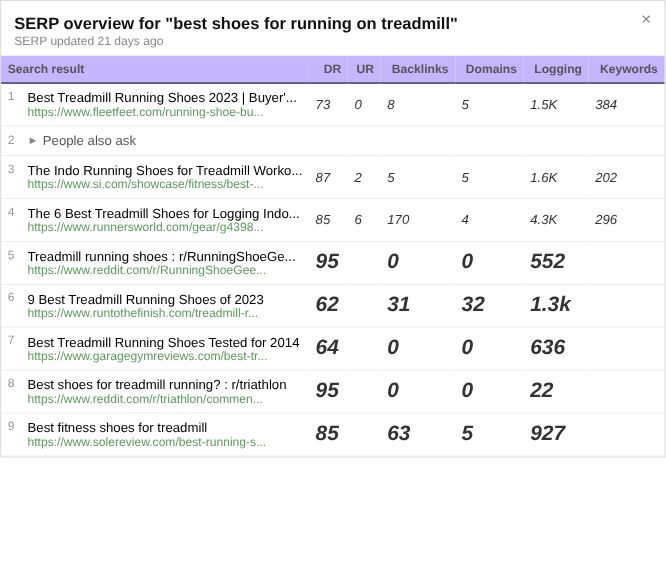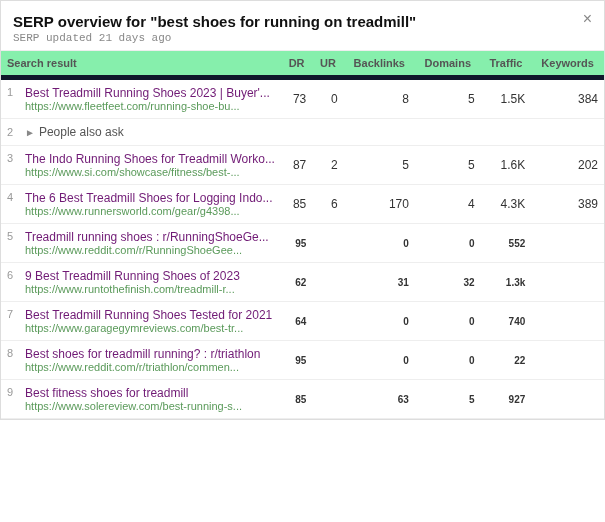--- a/index.html
+++ b/index.html
@@ -21,77 +21,76 @@
     }
     .panel-title {
       font-size: 15px;
       font-weight: bold;
       color: #111;
     }
     .panel-subtitle {
       font-size: 11px;
       color: #888;
       margin-top: 2px;
-      font-family: Liberation Mono, monospace;
     }
     .close-btn {
       position: absolute;
       top: 10px;
       right: 12px;
       cursor: pointer;
       font-size: 16px;
       color: #888;
       background: none;
       border: none;
       line-height: 1;
     }
     table {
       width: 100%;
       border-collapse: collapse;
     }
     thead tr {
-      background: #86efac;
-      border-bottom: 5px solid #0f172a;
+      background: #c4b5fd;
+      border-bottom: 1px solid #0f172a;
     }
     thead th {
       padding: 6px 6px;
       font-size: 11px;
       color: #555;
       font-weight: bold;
       text-align: left;
     }
     thead th.num-col {
-      text-align: center;
+      text-align: right;
     }
     .col-result { width: 42%; }
 
     tbody tr {
       border-bottom: 1px solid #eee;
     }
     td {
       padding: 6px 6px;
       vertical-align: middle;
       font-size: 12px;
     }
     td.num {
-      text-align: right;
       color: #333;
+      font-style: italic;
     }
     td.num.bold {
       font-weight: bold;
-      font-size: 10px;
+      font-size: 19px;
     }
     .row-num {
       color: #999;
       font-size: 11px;
       min-width: 14px;
       display: inline-block;
     }
     .result-title {
-      color: #701a75;
+      color: #000000;
       text-decoration: none;
       font-size: 12px;
       display: block;
       white-space: nowrap;
       overflow: hidden;
       text-overflow: ellipsis;
       max-width: 270px;
     }
     .result-url {
       color: #5a9a5a;
@@ -133,21 +132,21 @@
   </div>
   <button class="close-btn">×</button>
   <table>
     <thead>
       <tr>
         <th class="col-result">Search result</th>
         <th class="num-col">DR</th>
         <th class="num-col">UR</th>
         <th class="num-col">Backlinks</th>
         <th class="num-col">Domains</th>
-        <th class="num-col">Traffic</th>
+        <th class="num-col">Logging</th>
         <th class="num-col">Keywords</th>
       </tr>
     </thead>
     <tbody id="table-body">
     <tr>
           <td>
       <div class="result-cell">
         <span class="row-num">1</span>
         <div class="result-info">
           <a class="result-title" href="#">Best Treadmill Running Shoes 2023 | Buyer'...</a>
@@ -196,21 +195,21 @@
           <a class="result-title" href="#">The 6 Best Treadmill Shoes for Logging Indo...</a>
           <span class="result-url">https://www.runnersworld.com/gear/g4398...</span>
         </div>
       </div>
     </td>
           <td class="num">85</td>
           <td class="num">6</td>
           <td class="num">170</td>
           <td class="num">4</td>
           <td class="num">4.3K</td>
-          <td class="num">389</td>
+          <td class="num">296</td>
         </tr>
         <tr>
           <td>
       <div class="result-cell">
         <span class="row-num">5</span>
         <div class="result-info">
           <a class="result-title" href="#">Treadmill running shoes : r/RunningShoeGe...</a>
           <span class="result-url">https://www.reddit.com/r/RunningShoeGee...</span>
         </div>
       </div>
@@ -237,30 +236,30 @@
           <td class="num bold">31</td>
           <td class="num bold">32</td>
           <td class="num bold">1.3k</td>
           <td class="num bold"></td>
         </tr>
         <tr>
           <td>
       <div class="result-cell">
         <span class="row-num">7</span>
         <div class="result-info">
-          <a class="result-title" href="#">Best Treadmill Running Shoes Tested for 2021</a>
+          <a class="result-title" href="#">Best Treadmill Running Shoes Tested for 2014</a>
           <span class="result-url">https://www.garagegymreviews.com/best-tr...</span>
         </div>
       </div>
     </td>
           <td class="num bold">64</td>
           <td class="num bold"></td>
           <td class="num bold">0</td>
           <td class="num bold">0</td>
-          <td class="num bold">740</td>
+          <td class="num bold">636</td>
           <td class="num bold"></td>
         </tr>
         <tr>
           <td>
       <div class="result-cell">
         <span class="row-num">8</span>
         <div class="result-info">
           <a class="result-title" href="#">Best shoes for treadmill running? : r/triathlon</a>
           <span class="result-url">https://www.reddit.com/r/triathlon/commen...</span>
         </div>

